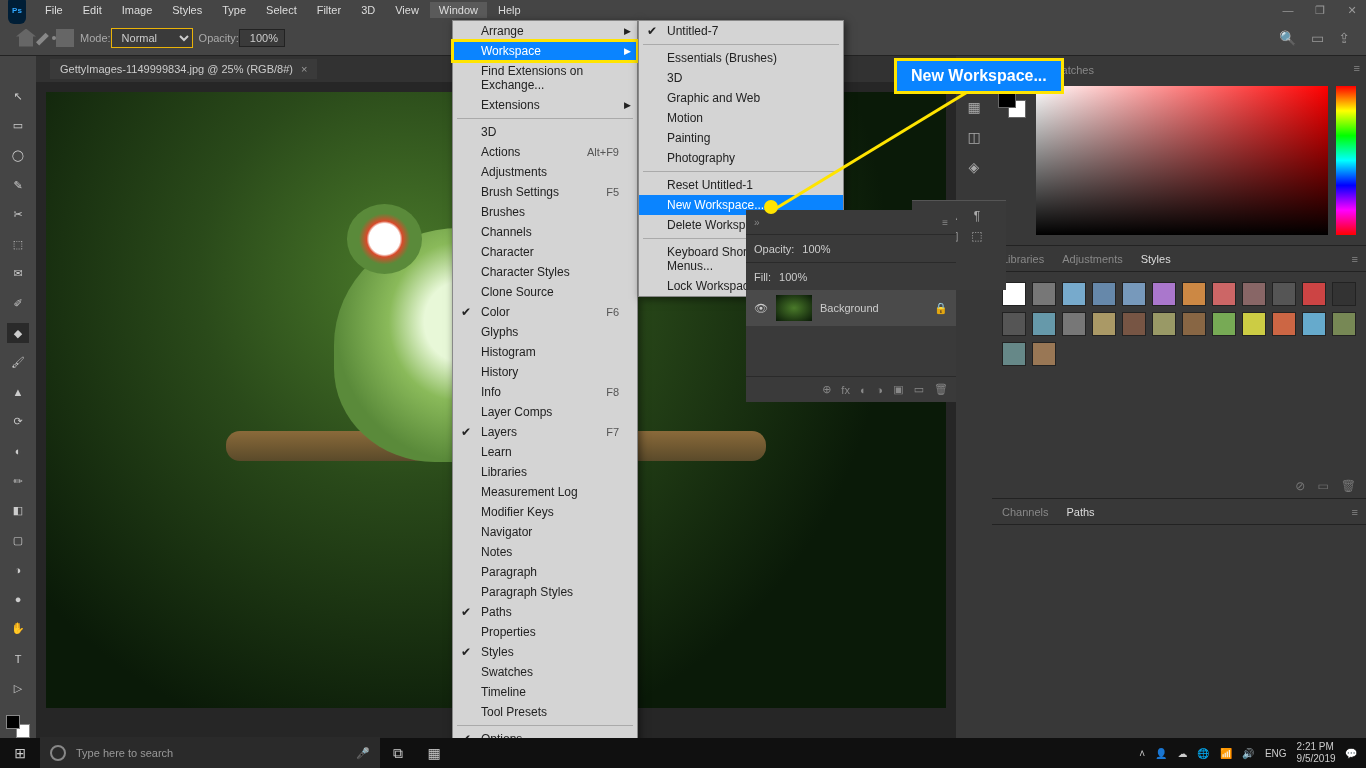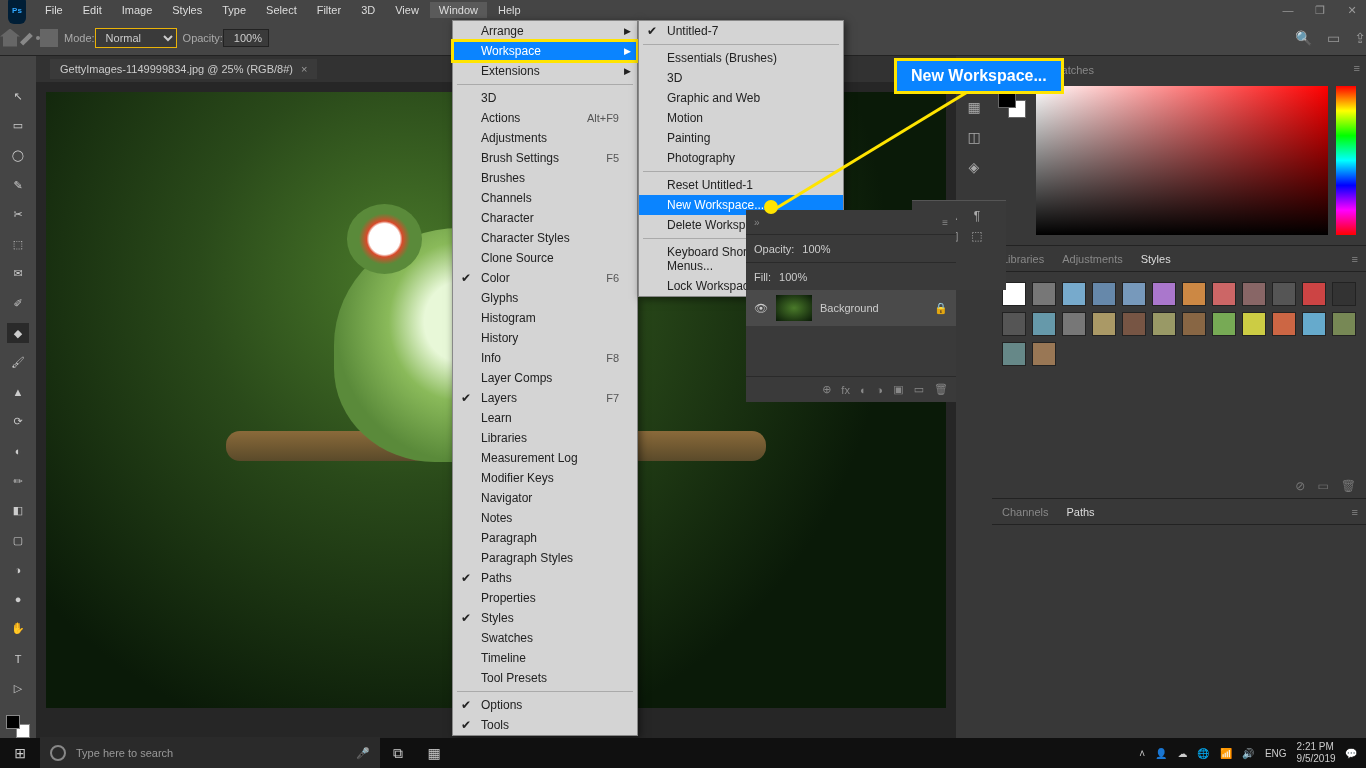--- a/index.html
+++ b/index.html
@@ -3,21 +3,21 @@
 <meta charset="utf-8">
 <style>
 *{margin:0;padding:0;box-sizing:border-box;font-family:"Segoe UI",Tahoma,sans-serif;user-select:none}
 body{width:1366px;height:768px;background:#323232;overflow:hidden;position:relative;color:#ccc;font-size:11px}
 .menubar{height:20px;background:#454545;display:flex;align-items:center;padding-left:8px;gap:2px}
 .menubar .logo{width:18px;height:28px;background:#001e36;color:#31a8ff;font-size:8px;font-weight:bold;display:flex;align-items:center;justify-content:center;border-radius:6px;margin-right:8px}
 .menubar .mi{padding:2px 9px;color:#ddd;cursor:pointer}
 .menubar .mi.active{background:#5a5a5a}
 .winctl{position:absolute;right:4px;top:0;display:flex;gap:12px;height:20px;align-items:center;color:#999}
 .winctl span{width:20px;text-align:center;cursor:pointer}
-.optbar{height:36px;background:#454545;border-bottom:1px solid #222;display:flex;align-items:center;padding:0 0;gap:0}
+.optbar{height:36px;background:#454545;border-bottom:1px solid #222;display:flex;align-items:center;padding:0 16px;gap:0}
 .optbar .home{width:20px;height:18px;background:#666;clip-path:polygon(50% 0,100% 45%,85% 45%,85% 100%,15% 100%,15% 45%,0 45%)}
 .optbar .brush{width:16px;height:16px;background:#888;clip-path:polygon(0 80%,60% 20%,80% 40%,20% 100%)}
 .optbar .dot{width:4px;height:4px;background:#888;border-radius:50%}
 .optbar .sq{width:18px;height:18px;background:#666}
 .optbar label{color:#aaa;margin-left:6px}
 .optbar select{background:#3a3a3a;border:1px solid #eab308;color:#ccc;padding:2px 18px 2px 6px;font-size:11px}
 .optbar .pct{background:#3a3a3a;border:1px solid #222;padding:2px 6px;width:46px;text-align:right}
 .optbar .right{margin-left:auto;display:flex;gap:14px;color:#999;font-size:14px}
 .tabstrip{height:26px;background:#323232;display:flex;align-items:center;padding-left:50px}
 .doctab{background:#3a3a3a;padding:4px 10px;color:#ccc;font-size:11px;display:flex;gap:8px;align-items:center}
@@ -169,20 +169,23 @@
 <div class="dropdown dd1" id="dd1">
     <div class="dd-item">
       <span>Arrange</span>
       <span class="arr">▶</span>
     </div>
     <div class="dd-item hl box">
       <span>Workspace</span>
       <span class="arr">▶</span>
     </div>
     <div class="dd-item">
+      <span>Find Extensions on Exchange...</span>
+    </div>
+    <div class="dd-item">
       <span>Extensions</span>
       <span class="arr">▶</span>
     </div>
     <div class="dd-sep"></div>
     <div class="dd-item">
       <span>3D</span>
     </div>
     <div class="dd-item">
       <span>Actions</span>
       <span class="sc">Alt+F9</span>

